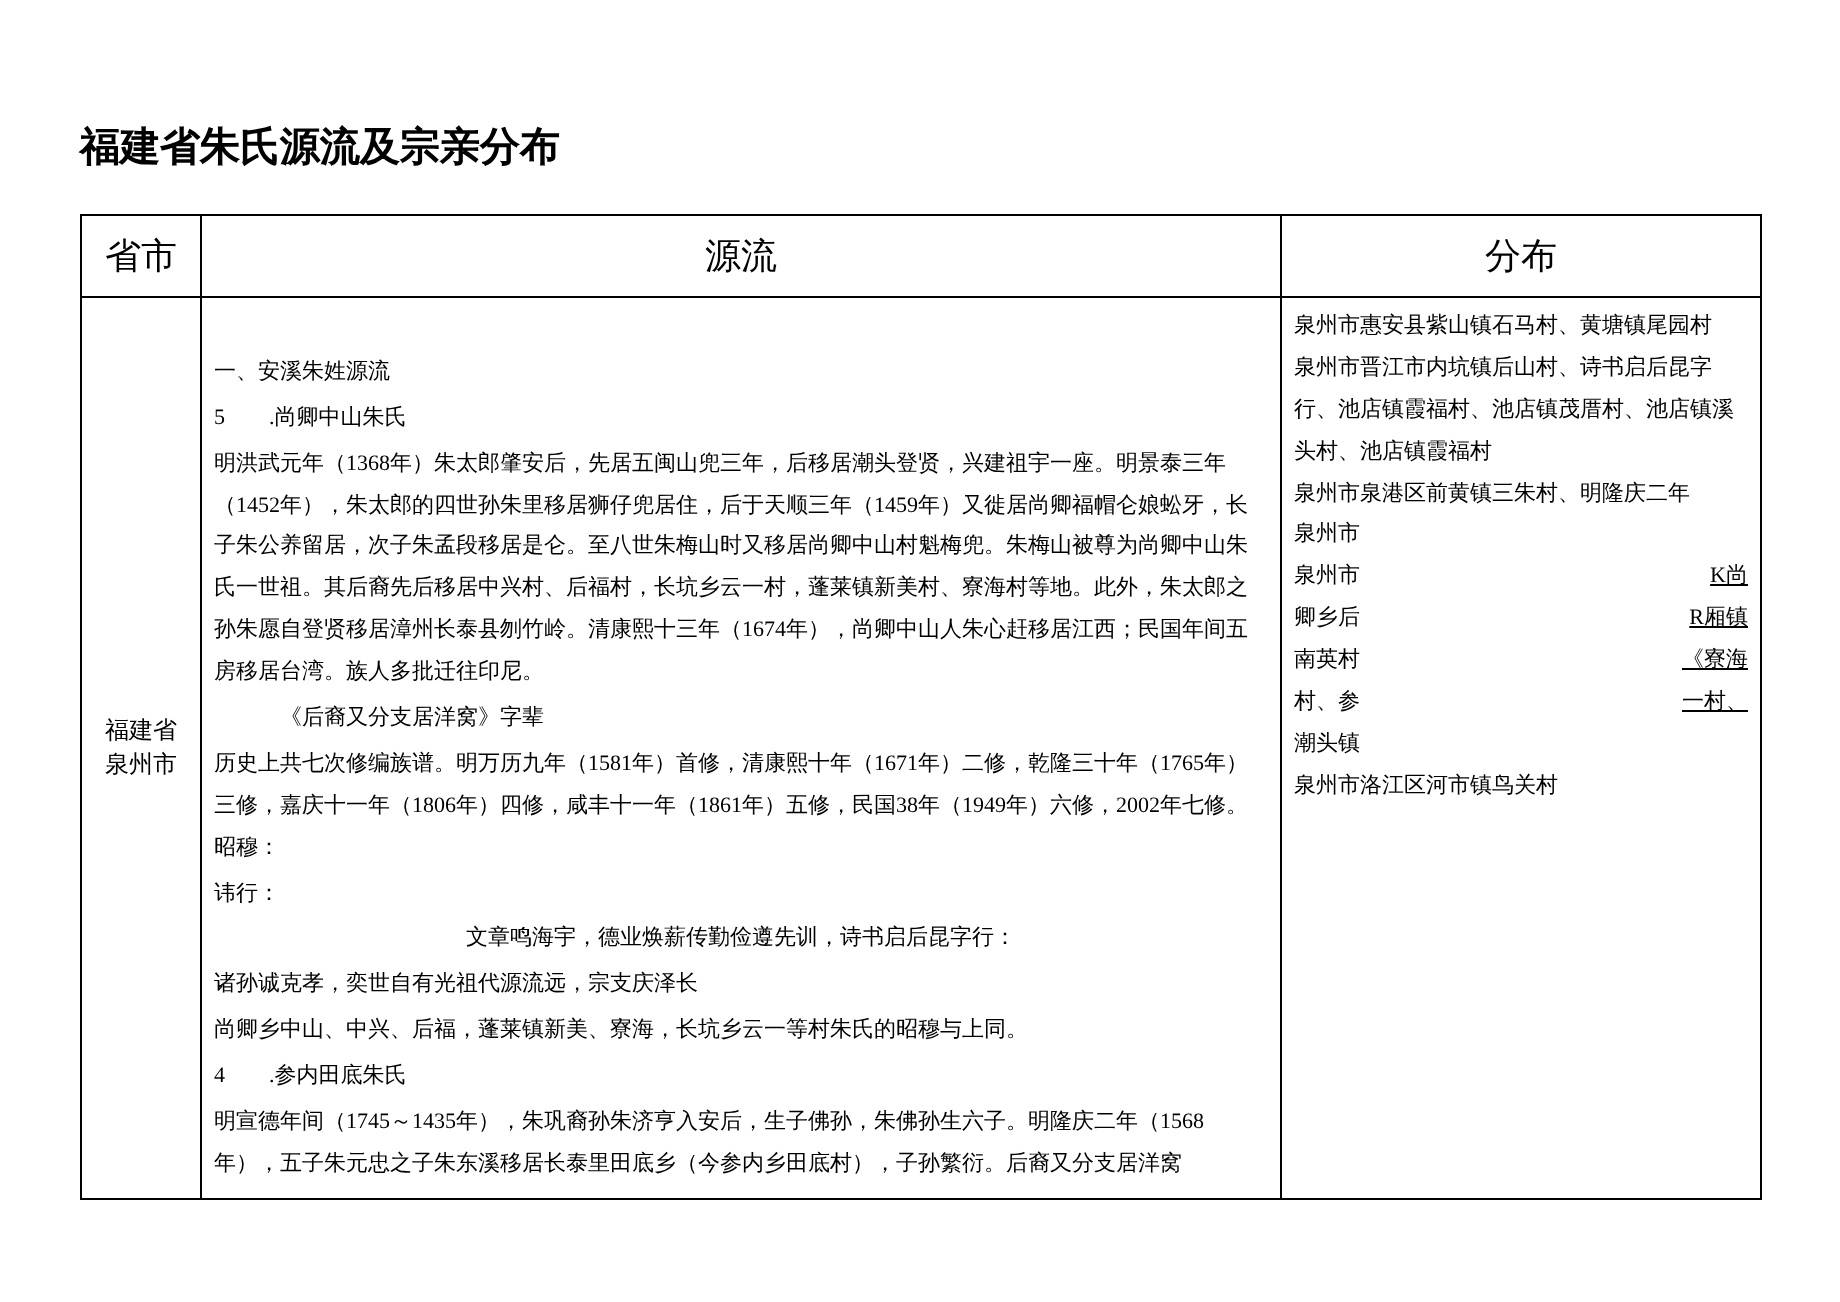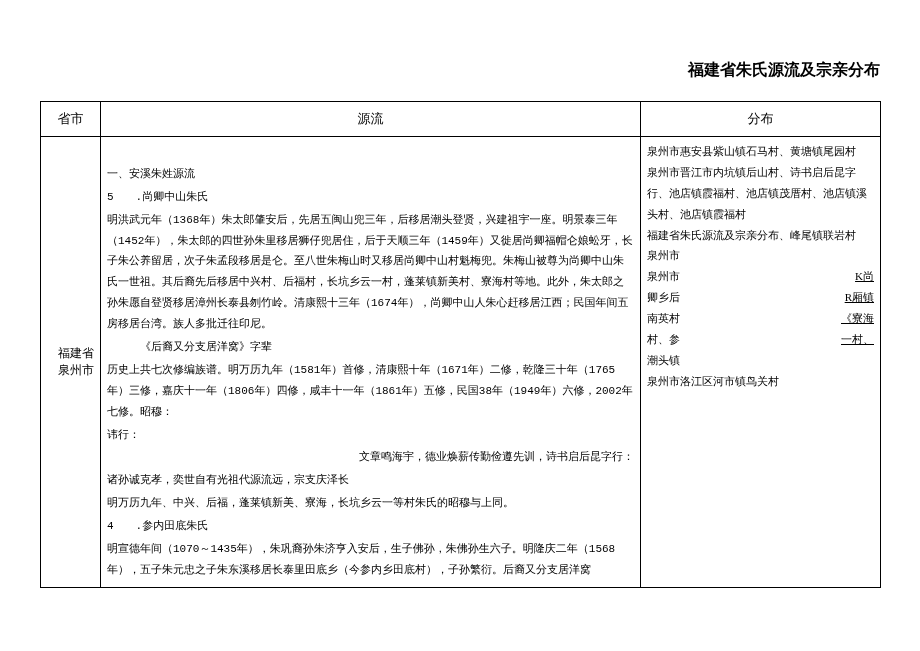--- a/index.html
+++ b/index.html
@@ -10,74 +10,73 @@
     body {
       font-family: "SimSun", "宋体", serif;
       background: #fff;
       width: 920px;
       height: 651px;
       padding: 60px 40px 20px 40px;
       font-size: 11px;
       color: #000;
     }
     .title {
-      text-align: right;
-      font-size: 16px;
+      text-align: left;
+      font-size: 20px;
       font-weight: bold;
       margin-bottom: 20px;
     }
     table {
       border-collapse: collapse;
       width: 100%;
       table-layout: fixed;
     }
     th, td {
       border: 1px solid #000;
       padding: 4px 6px;
       vertical-align: top;
     }
     th {
       text-align: center;
       font-weight: normal;
-      font-size: 13px;
+      font-size: 18px;
       padding: 8px 4px;
       margin-left: 28px;
     }
     .col-province {
       width: 60px;
     }
     .col-origin {
       width: 540px;
     }
     .col-dist {
       width: 240px;
     }
     .province-cell {
-      text-align: right;
+      text-align: center;
       vertical-align: middle;
       font-size: 12px;
     }
     .origin-cell {
       font-size: 11px;
       line-height: 1.9;
     }
     .origin-cell p {
       margin-bottom: 2px;
-      font-family: Liberation Mono, monospace;
     }
     .dist-cell {
       font-size: 11px;
       line-height: 1.9;
       position: relative;
     }
     .dist-cell p {
       margin-bottom: 0;
     }
     .center-line {
-      text-align: right;
+      text-align: center;
     }
     .right-frag {
       position: absolute;
       right: 6px;
       text-decoration: underline;
     }
   </style>
 </head>
 <body>
 
@@ -102,28 +101,28 @@
       <td class="origin-cell">
         <p>&nbsp;</p>
         <p>一、安溪朱姓源流</p>
         <p>5　　.尚卿中山朱氏</p>
         <p>明洪武元年（1368年）朱太郎肇安后，先居五闽山兜三年，后移居潮头登贤，兴建祖宇一座。明景泰三年（1452年），朱太郎的四世孙朱里移居狮仔兜居住，后于天顺三年（1459年）又徙居尚卿福帽仑娘蚣牙，长子朱公养留居，次子朱孟段移居是仑。至八世朱梅山时又移居尚卿中山村魁梅兜。朱梅山被尊为尚卿中山朱氏一世祖。其后裔先后移居中兴村、后福村，长坑乡云一村，蓬莱镇新美村、寮海村等地。此外，朱太郎之孙朱愿自登贤移居漳州长泰县刎竹岭。清康熙十三年（1674年），尚卿中山人朱心赶移居江西；民国年间五房移居台湾。族人多批迁往印尼。</p>
         <p>　　　《后裔又分支居洋窝》字辈</p>
         <p>历史上共七次修编族谱。明万历九年（1581年）首修，清康熙十年（1671年）二修，乾隆三十年（1765年）三修，嘉庆十一年（1806年）四修，咸丰十一年（1861年）五修，民国38年（1949年）六修，2002年七修。昭穆：</p>
         <p>讳行：</p>
         <p class="center-line">文章鸣海宇，德业焕薪传勤俭遵先训，诗书启后昆字行：</p>
         <p>诸孙诚克孝，奕世自有光祖代源流远，宗支庆泽长</p>
-        <p>明万历九年、中兴、后福，蓬莱镇新美、寮海，长坑乡云一等村朱氏的昭穆与上同。</p>
+        <p>尚卿乡中山、中兴、后福，蓬莱镇新美、寮海，长坑乡云一等村朱氏的昭穆与上同。</p>
         <p>4　　.参内田底朱氏</p>
-        <p>明宣德年间（1070～1435年），朱巩裔孙朱济亨入安后，生子佛孙，朱佛孙生六子。明隆庆二年（1568年），五子朱元忠之子朱东溪移居长泰里田底乡（今参内乡田底村），子孙繁衍。后裔又分支居洋窝</p>
+        <p>明宣德年间（1745～1435年），朱巩裔孙朱济亨入安后，生子佛孙，朱佛孙生六子。明隆庆二年（1568年），五子朱元忠之子朱东溪移居长泰里田底乡（今参内乡田底村），子孙繁衍。后裔又分支居洋窝</p>
       </td>
       <td class="dist-cell">
         <p>泉州市惠安县紫山镇石马村、黄塘镇尾园村</p>
         <p>泉州市晋江市内坑镇后山村、诗书启后昆字行、池店镇霞福村、池店镇茂厝村、池店镇溪头村、池店镇霞福村</p>
-        <p>福建省朱氏源流及宗亲分布、峰尾镇联岩村</p>
+        <p>泉州市泉港区前黄镇三朱村、明隆庆二年</p>
         <p>泉州市</p>
         <p><span>泉州市</span><span class="right-frag">K尚</span></p>
         <p><span>卿乡后</span><span class="right-frag">R厢镇</span></p>
         <p><span>南英村</span><span class="right-frag">《寮海</span></p>
         <p><span>村、参</span><span class="right-frag">一村、</span></p>
         <p>潮头镇</p>
         <p>泉州市洛江区河市镇鸟关村</p>
       </td>
     </tr>
   </tbody>

